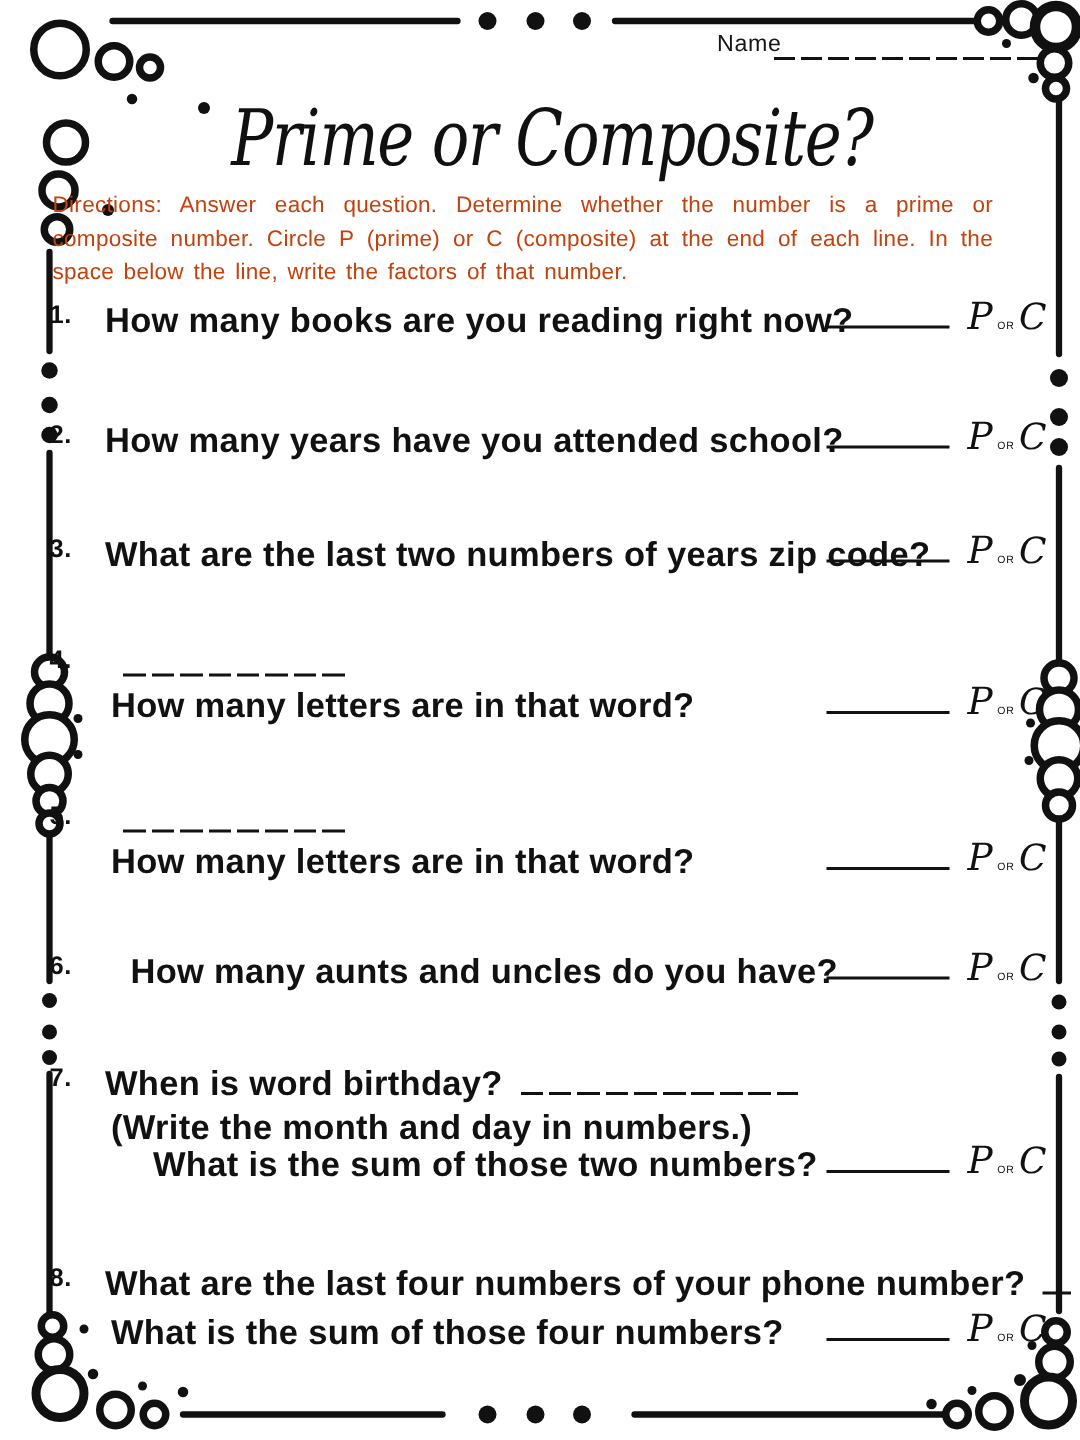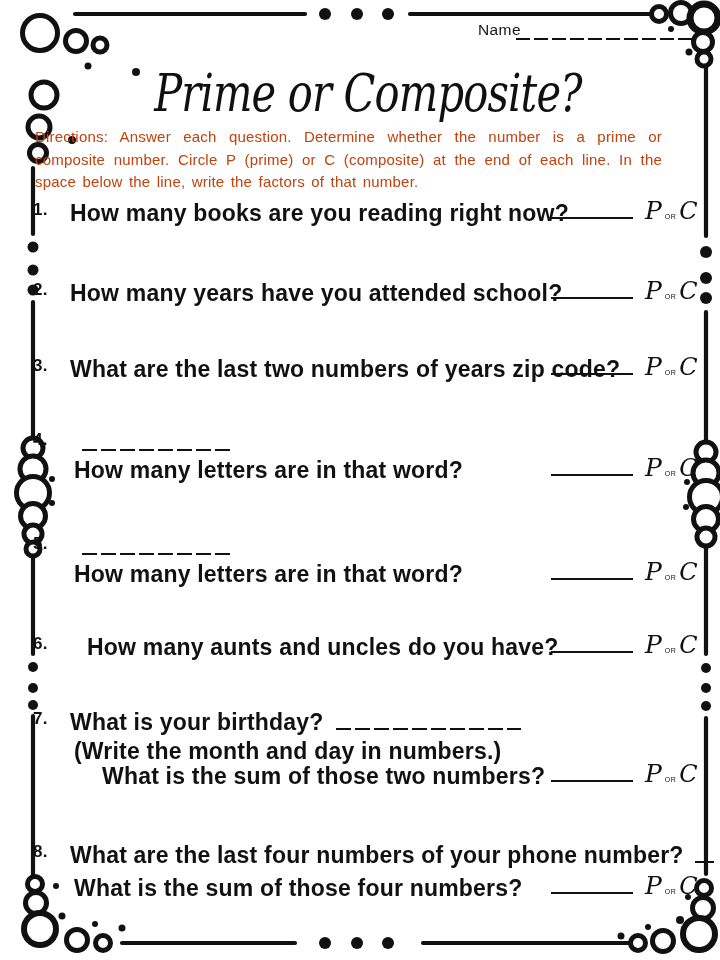--- a/index.html
+++ b/index.html
@@ -217,21 +217,21 @@
     <span class="q-num">6.</span>
     <span class="q-line" style="left:70px;top:0;margin-left:17px;">How many aunts and uncles do you have?</span>
     <span class="ans" style="top:-4px;">
       <span class="ans-line"></span>
       <span class="pc"><span class="pc-p">P</span><span class="pc-or">or</span><span class="pc-c">C</span></span>
     </span>
   </div>
 
   <div class="q" style="top:709px;">
     <span class="q-num">7.</span>
-    <span class="q-line" style="left:70px;top:0;"><span>What is your birthday?</span><span class="inline-blank" style="width:185px;"></span></span>
+    <span class="q-line" style="left:70px;top:0;"><span>When is word birthday?</span><span class="inline-blank" style="width:185px;"></span></span>
     <span class="q-line" style="left:74px;top:29px;">(Write the month and day in numbers.)</span>
     <span class="q-line" style="left:74px;top:54px;margin-left:28px;">What is the sum of those two numbers?</span>
     <span class="ans" style="top:50px;">
       <span class="ans-line"></span>
       <span class="pc"><span class="pc-p">P</span><span class="pc-or">or</span><span class="pc-c">C</span></span>
     </span>
   </div>
 
   <div class="q" style="top:842px;">
     <span class="q-num">8.</span>

